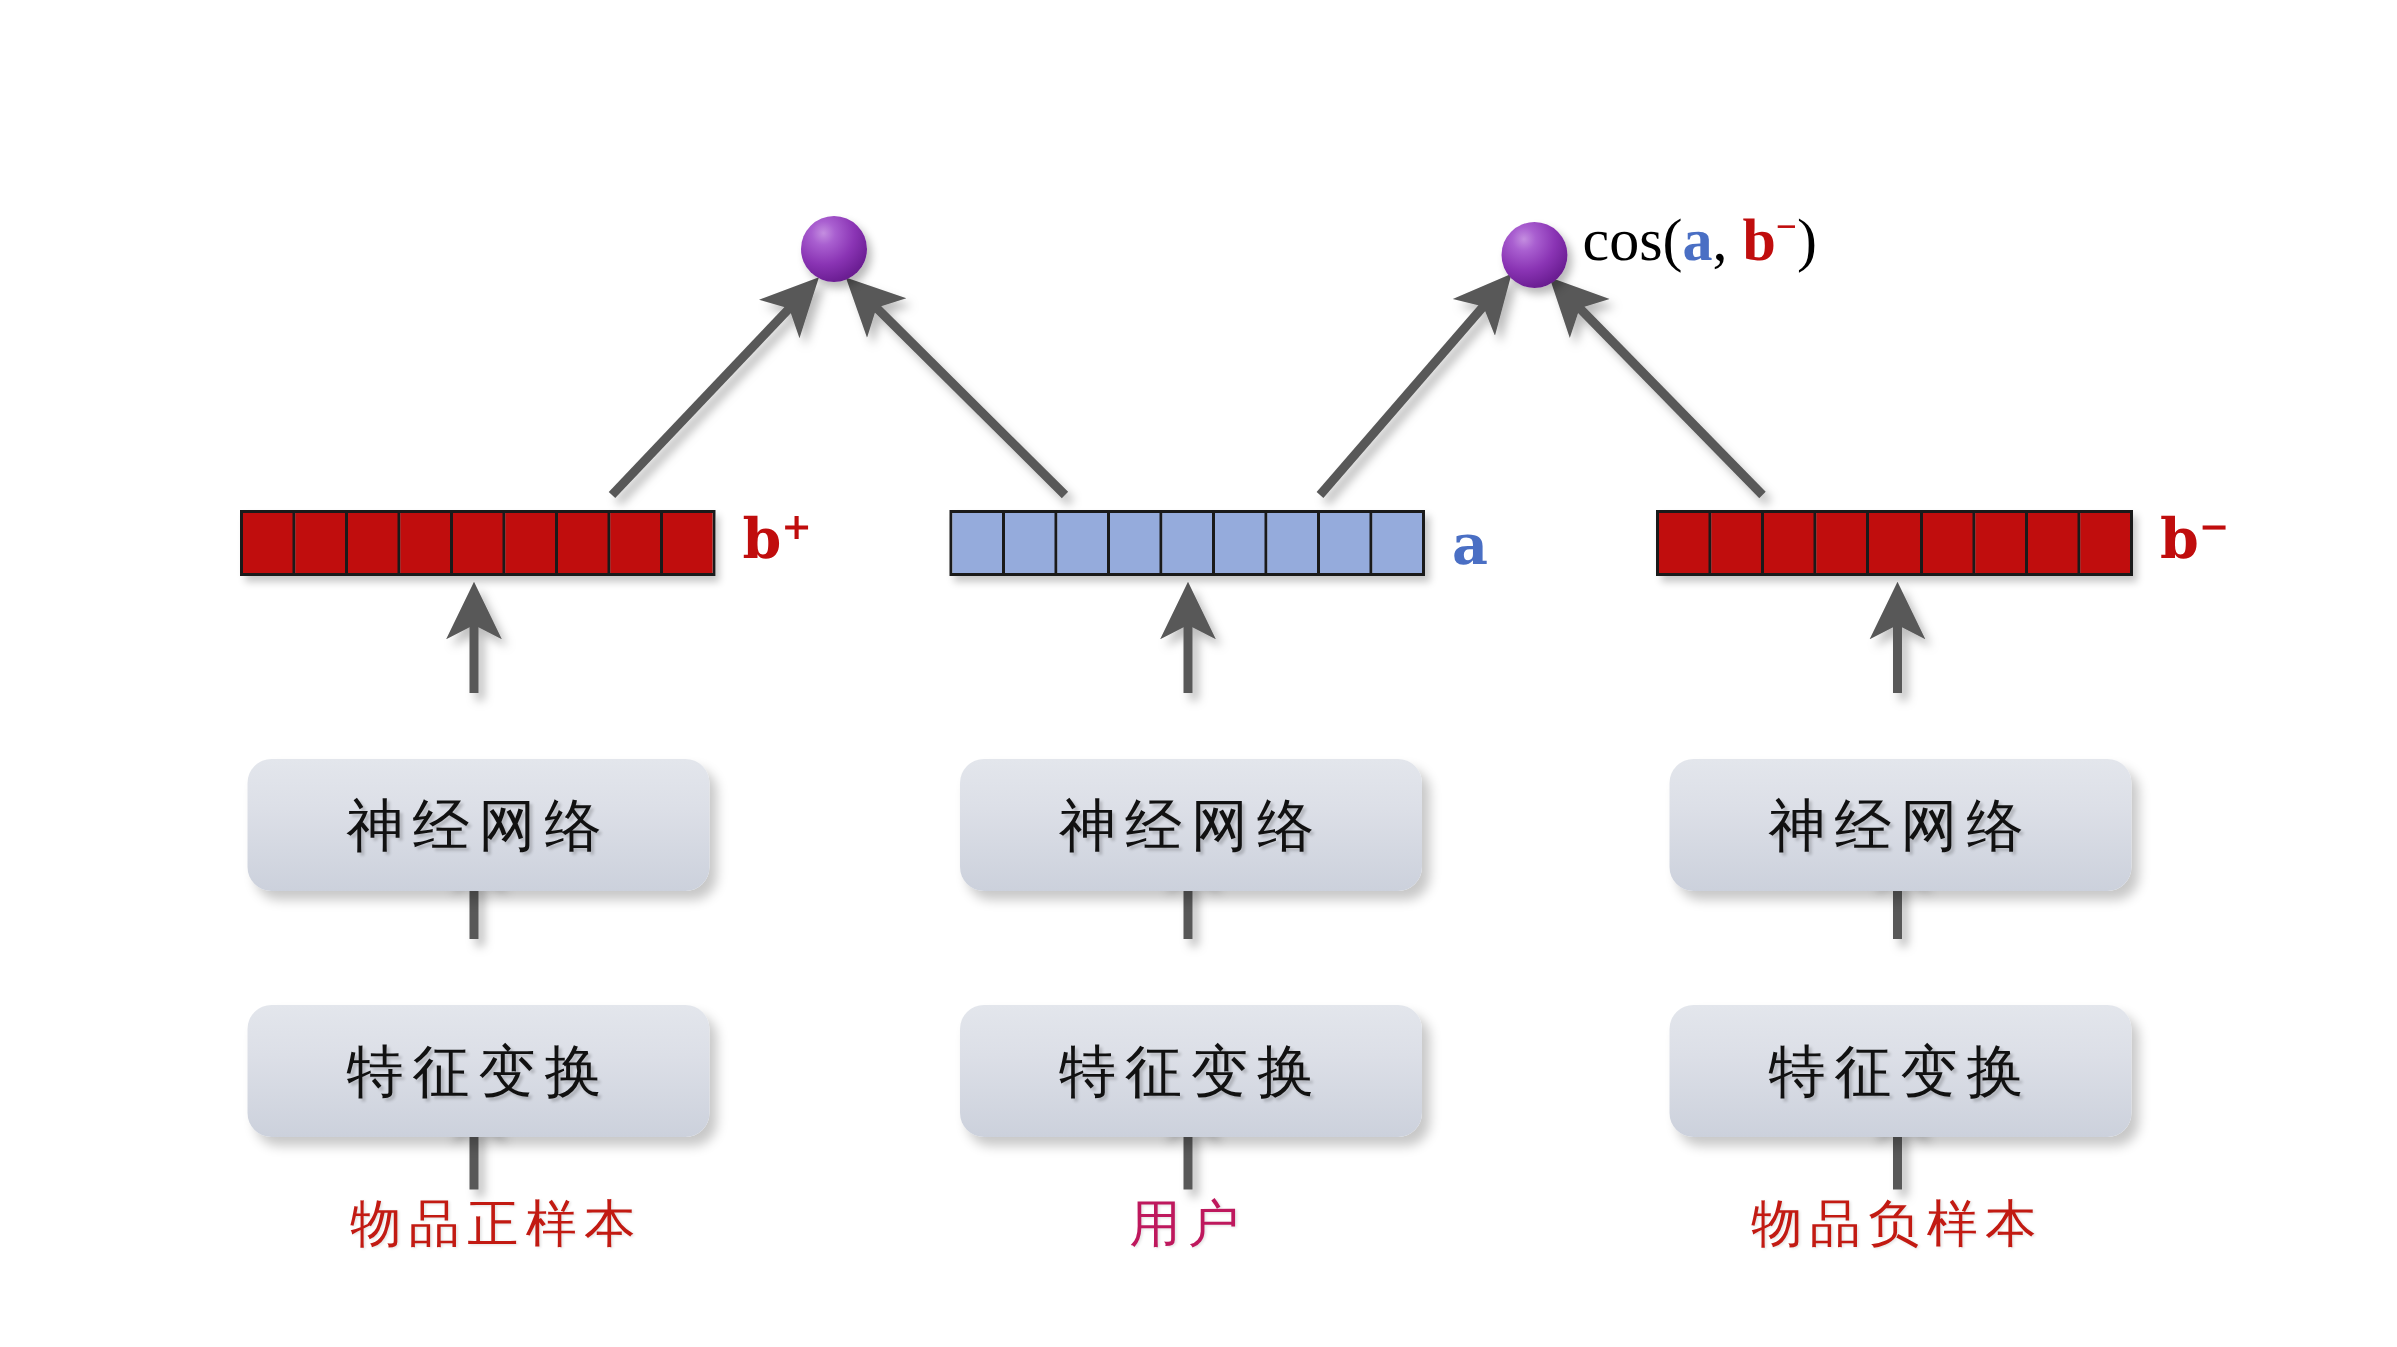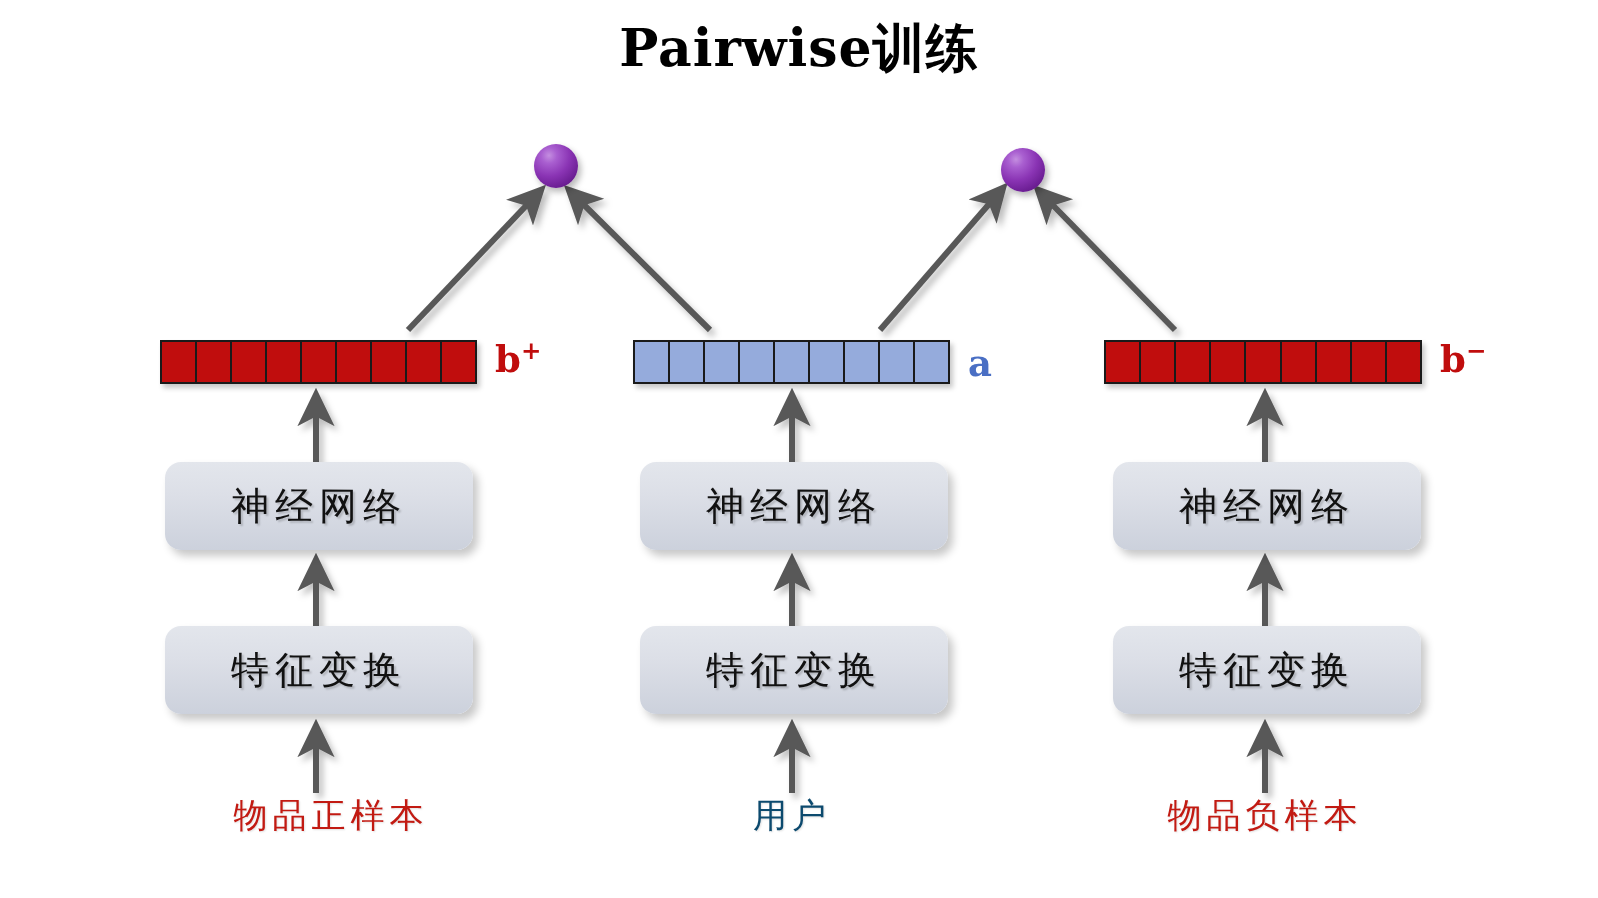--- a/index.html
+++ b/index.html
@@ -104,20 +104,21 @@
   .procbox {
     position: absolute;
     width: 308px;
     height: 88px;
     border-radius: 16px;
     background: linear-gradient(180deg, #e3e6ec 0%, #dcdfe7 38%, #ccd1dc 100%);
     box-shadow: 5px 6px 8px rgba(0,0,0,0.22);
     display: flex;
     align-items: center;
     justify-content: center;
+    margin-top: 44px;
   }
   .procbox .boxtext {
     font-family: "DejaVu Sans", "Liberation Sans", sans-serif;
     font-size: 38px;
     font-weight: 500;
     letter-spacing: 6px;
     color: #111111;
     text-shadow: 2px 2px 2px rgba(0,0,0,0.18);
     white-space: nowrap;
   }
@@ -126,28 +127,27 @@
   .srclabel {
     position: absolute;
     font-family: "DejaVu Sans", "Liberation Sans", sans-serif;
     font-size: 34px;
     letter-spacing: 5px;
     white-space: nowrap;
     text-align: center;
     text-shadow: 1px 1px 2px rgba(0,0,0,0.12);
   }
   .srclabel.red  { color: #c21a12; }
-  .srclabel.blue { color: #0c4a6e; }
+  .srclabel.blue { color: #be185d; }
 </style>
 </head>
 <body>
 
 <div id="canvas">
 
-  <div class="title">Pairwise训练</div>
 
   <svg id="arrows" viewBox="0 0 1598 898">
     <defs>
       <marker id="ah" markerWidth="7" markerHeight="7" refX="5.2" refY="3.5" orient="auto" markerUnits="strokeWidth">
         <path d="M0,0.4 L6.4,3.5 L0,6.6 L1.6,3.5 Z" fill="#595959"></path>
       </marker>
       <filter id="softshadow" x="-25%" y="-25%" width="160%" height="160%">
         <feDropShadow dx="4" dy="5" stdDeviation="3.2" flood-color="#000000" flood-opacity="0.26"></feDropShadow>
       </filter>
     </defs>
@@ -173,20 +173,23 @@
       <line x1="316" y1="793" x2="316" y2="726"></line>
       <line x1="792" y1="793" x2="792" y2="726"></line>
       <line x1="1265" y1="793" x2="1265" y2="726"></line>
     </g>
   </svg>
 
   <div class="sphere" style="left:534px; top:144px;"></div>
   <div class="sphere" style="left:1001px; top:148px;"></div>
 
 
+  <div class="coslabel" style="left:1055px; top:140px;">
+    <span>cos(</span><span class="avar">a</span><span>, </span><span class="bvar">b</span><sup class="bvar">−</sup><span>)</span>
+  </div>
 
   <div class="vector red" style="left:160px; top:340px; width:317px;">
     <div class="cell"></div>
     <div class="cell"></div>
     <div class="cell"></div>
     <div class="cell"></div>
     <div class="cell"></div>
     <div class="cell"></div>
     <div class="cell"></div>
     <div class="cell"></div>

